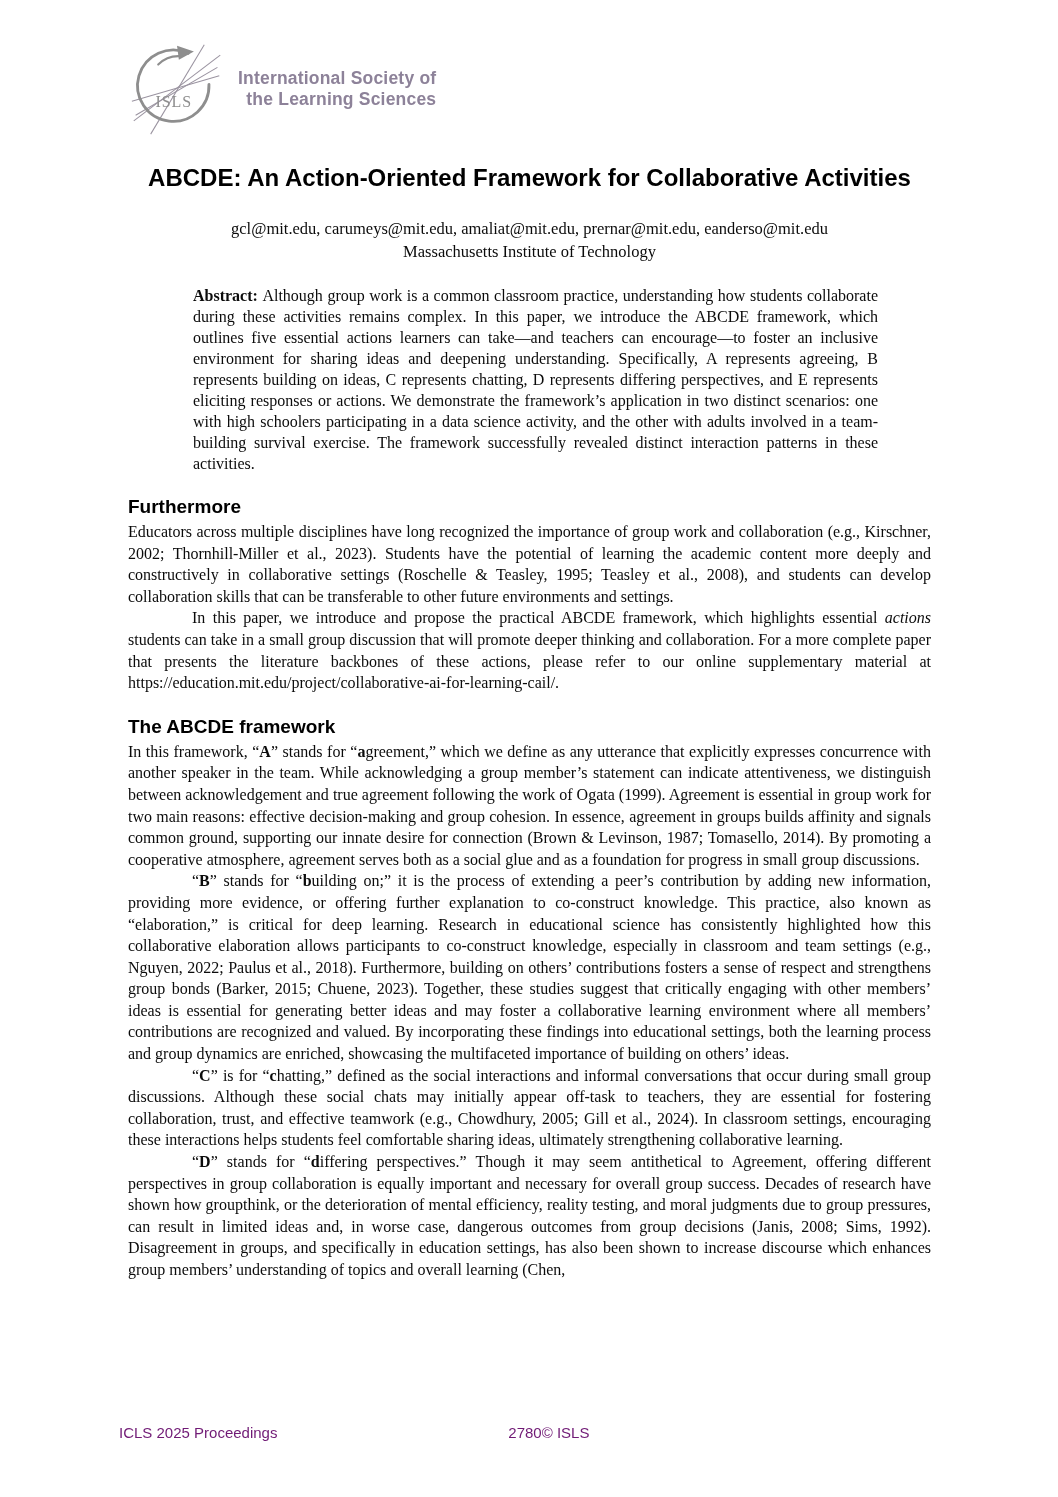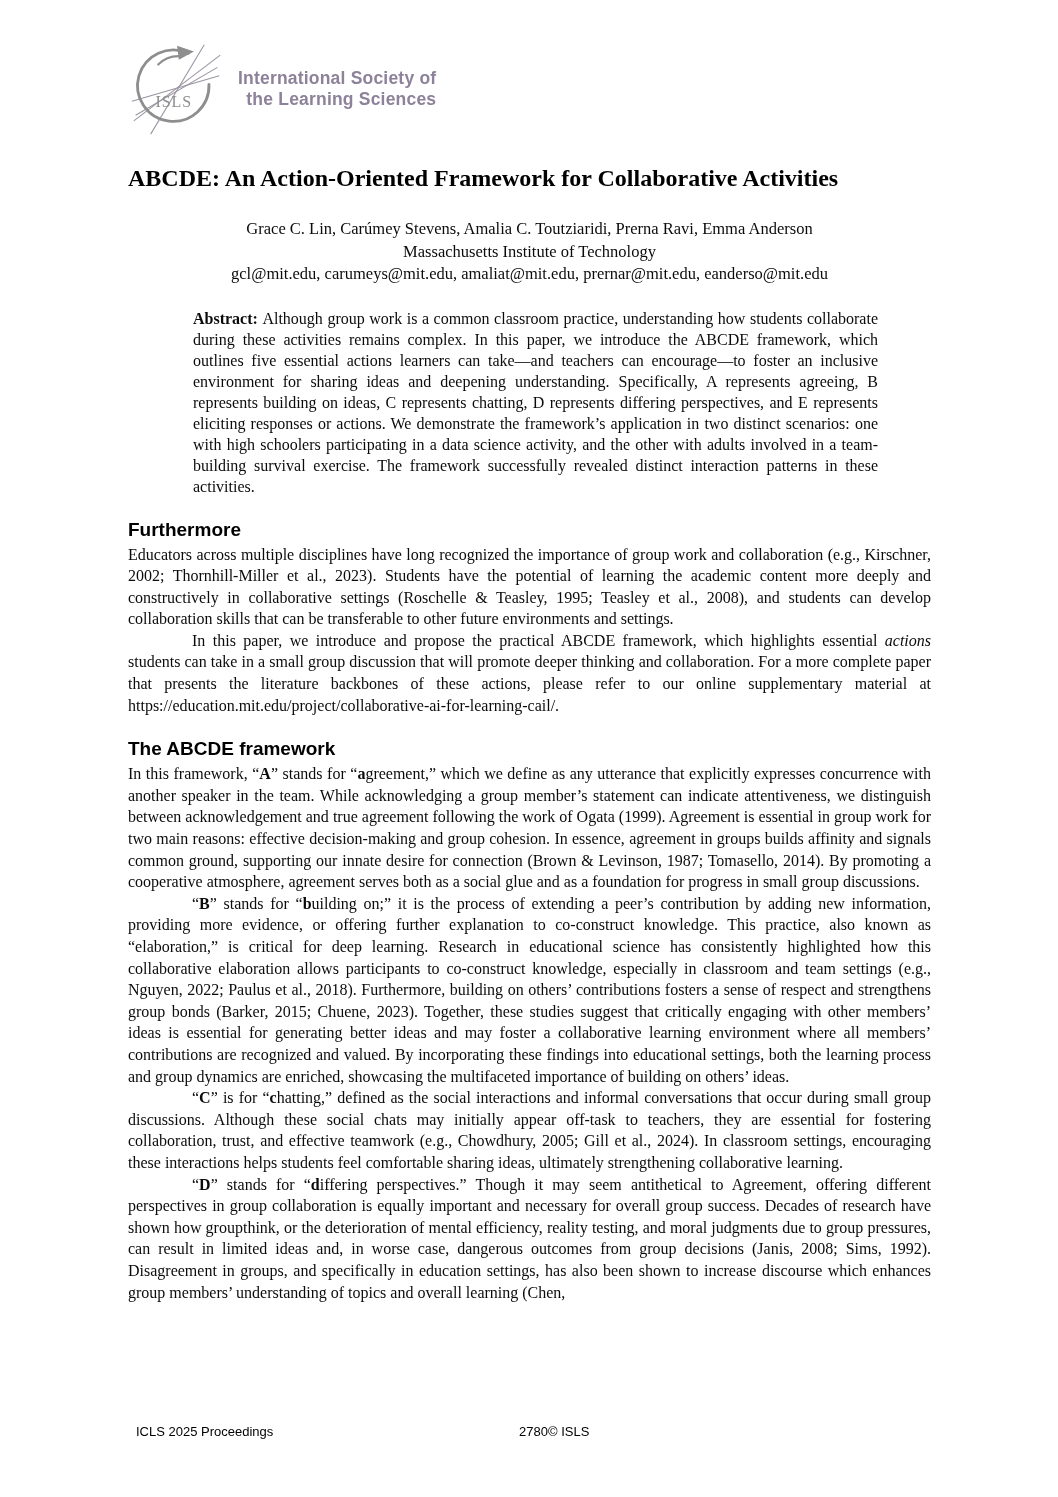--- a/index.html
+++ b/index.html
@@ -30,21 +30,22 @@
     font-size: 17.5px;
     line-height: 21px;
     color: #8d8299;
     letter-spacing: 0.2px;
     text-align: right;
   }
 
   
   .paper-title {
     margin: 28px 0 0 0;
-    font-family: Liberation Serif, serif;
+    text-align: center;
+    font-family: Liberation Sans, sans-serif;
     font-weight: bold;
     font-size: 24px;
     line-height: 28px;
     color: #000;
   }
   .authors {
     margin-top: 26px;
     text-align: center;
     font-size: 16.5px;
     line-height: 22.5px;
@@ -72,28 +73,28 @@
     text-align: justify;
     font-size: 16px;
     line-height: 21.6px;
   }
   p.body.indent { text-indent: 64px; }
 
   
   .footer {
     position: absolute;
     top: 1424px;
-    left: 136px;
+    left: 119px;
     right: 127px;
     display: grid;
     grid-template-columns: 1fr auto 1fr;
     align-items: baseline;
     font-family: "Liberation Sans", sans-serif;
-    font-size: 13px;
-    color: #000000;
+    font-size: 15px;
+    color: #701a75;
   }
   .footer .right { }
   .footer .center { text-align: left; }
 </style>
 </head>
 <body>
 
 <div class="page">
   <div class="content">
 
@@ -112,23 +113,22 @@
       </svg>
       <div class="org-name">
         <div>International Society of</div>
         <div>the Learning Sciences</div>
       </div>
     </div>
 
     <h1 class="paper-title">ABCDE: An Action-Oriented Framework for Collaborative Activities</h1>
 
     <div class="authors">
-      <div>Grace C. Lin, Carúmey Stevens, Amalia C. Toutziaridi, Prerna Ravi, Emma Anderson</div>
+      <div>gcl@mit.edu, carumeys@mit.edu, amaliat@mit.edu, prernar@mit.edu, eanderso@mit.edu</div>
       <div>Massachusetts Institute of Technology</div>
-      <div>gcl@mit.edu, carumeys@mit.edu, amaliat@mit.edu, prernar@mit.edu, eanderso@mit.edu</div>
     </div>
 
     <p class="abstract"><span style="font-weight: bold;">Abstract: </span><span>Although group work is a common classroom practice, understanding how students collaborate during these activities remains complex. In this paper, we introduce the ABCDE framework, which outlines five essential actions learners can take—and teachers can encourage—to foster an inclusive environment for sharing ideas and deepening understanding. Specifically, A represents agreeing, B represents building on ideas, C represents chatting, D represents differing perspectives, and E represents eliciting responses or actions. We demonstrate the framework’s application in two distinct scenarios: one with high schoolers participating in a data science activity, and the other with adults involved in a team-building survival exercise. The framework successfully revealed distinct interaction patterns in these activities.</span></p>
 
     <section>
       <h2 class="section-heading">Furthermore</h2>
       <p class="body"><span>Educators across multiple disciplines have long recognized the importance of group work and collaboration (e.g., Kirschner, 2002; Thornhill-Miller et al., 2023). Students have the potential of learning the academic content more deeply and constructively in collaborative settings (Roschelle &amp; Teasley, 1995; Teasley et al., 2008), and students can develop collaboration skills that can be transferable to other future environments and settings.</span></p>
       <p class="body indent"><span>In this paper, we introduce and propose the practical ABCDE framework, which highlights essential </span><span style="font-style: italic;">actions</span><span> students can take in a small group discussion that will promote deeper thinking and collaboration. For a more complete paper that presents the literature backbones of these actions, please refer to our online supplementary material at https://education.mit.edu/project/collaborative-ai-for-learning-cail/.</span></p>
     </section>
 

